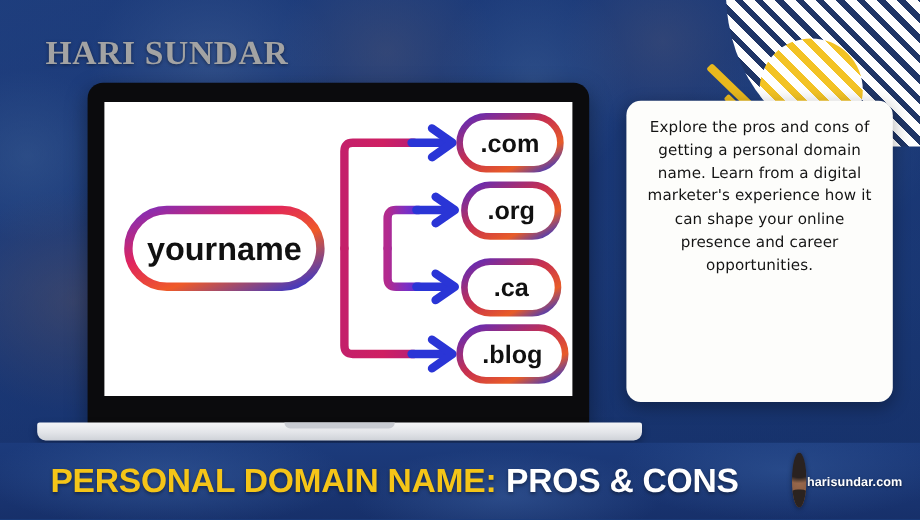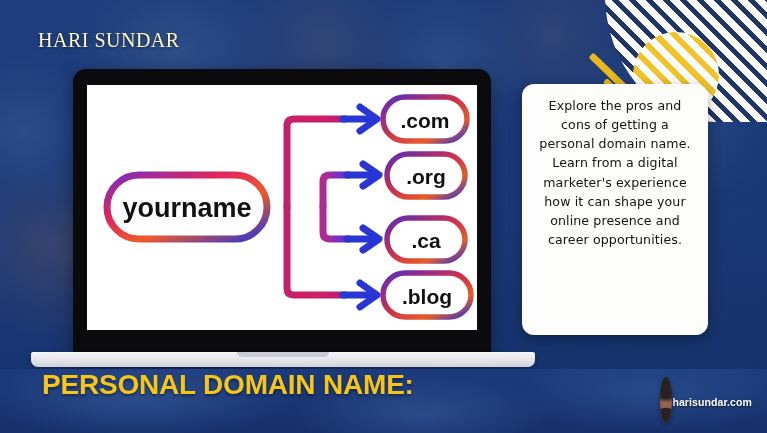--- a/index.html
+++ b/index.html
@@ -72,24 +72,24 @@
   }
   .stripe-streak.two {
     top: 112px; right: 126px; width: 50px; height: 6px;
   }
 
   
   .header-title {
     position: absolute;
     left: 38px; top: 29px;
     font-family: "Liberation Serif", serif;
-    font-weight: normal;
-    font-size: 20px;
+    font-weight: bold;
+    font-size: 28px;
     letter-spacing: 0.5px;
-    color: #fef9c3;
+    color: #a3a3a3;
     text-shadow: 0 1px 3px rgba(0,0,0,.45);
     white-space: nowrap;
   }
 
   
   .laptop { position: absolute; left: 0; top: 0; }
 
   .laptop-bezel {
     position: absolute;
     left: 73px; top: 69px;
@@ -133,21 +133,21 @@
     text-anchor: middle;
     dominant-baseline: central;
   }
   .node-label.root { font-size: 27px; }
   .node-label.leaf { font-size: 21px; }
 
   
   .text-card {
     position: absolute;
     left: 522px; top: 84px;
-    width: 186px; height: 251px;
+    width: 222px; height: 251px;
     background: #fdfdfb;
     border-radius: 12px;
     box-shadow: 0 4px 14px rgba(0,0,0,.33);
     padding: 12px 12px 10px 12px;
     display: flex;
     align-items: flex-start;
     justify-content: flex-end;
   }
   .text-card p {
     font-family: "DejaVu Sans", sans-serif;
@@ -169,21 +169,21 @@
       radial-gradient(ellipse 180px 55px at 55% 70%, rgba(70,110,175,.40) 0%, rgba(70,110,175,0) 72%),
       radial-gradient(ellipse 200px 60px at 85% 35%, rgba(55,95,160,.45) 0%, rgba(55,95,160,0) 70%),
       linear-gradient(180deg, #1c3b7c 0%, #17306a 100%);
     border-top: 2px solid #1a3straight;
   }
   .banner-inner {
     position: absolute;
     left: 42px; top: 0;
     height: 48px;
     display: flex;
-    align-items: flex-start;
+    align-items: flex-end;
     gap: 8px;
     white-space: nowrap;
   }
   .banner-gold {
     font-size: 28px;
     font-weight: bold;
     color: #f5c518;
     letter-spacing: -0.2px;
     text-shadow: 0 2px 3px rgba(0,0,0,.40);
   }
@@ -324,20 +324,21 @@
     </div>
   </div>
 
   <div class="text-card">
     <p>Explore the pros and cons of getting a personal domain name. Learn from a digital marketer's experience how it can shape your online presence and career opportunities.</p>
   </div>
 
   <div class="banner">
     <div class="banner-inner">
       <span class="banner-gold">PERSONAL DOMAIN NAME:</span>
+      <span class="banner-white">PROS &amp; CONS</span>
     </div>
 
     <div class="avatar-wrap">
       <div class="avatar"></div>
       <div class="avatar-site">harisundar.com</div>
     </div>
   </div>
 
 </div>
 

